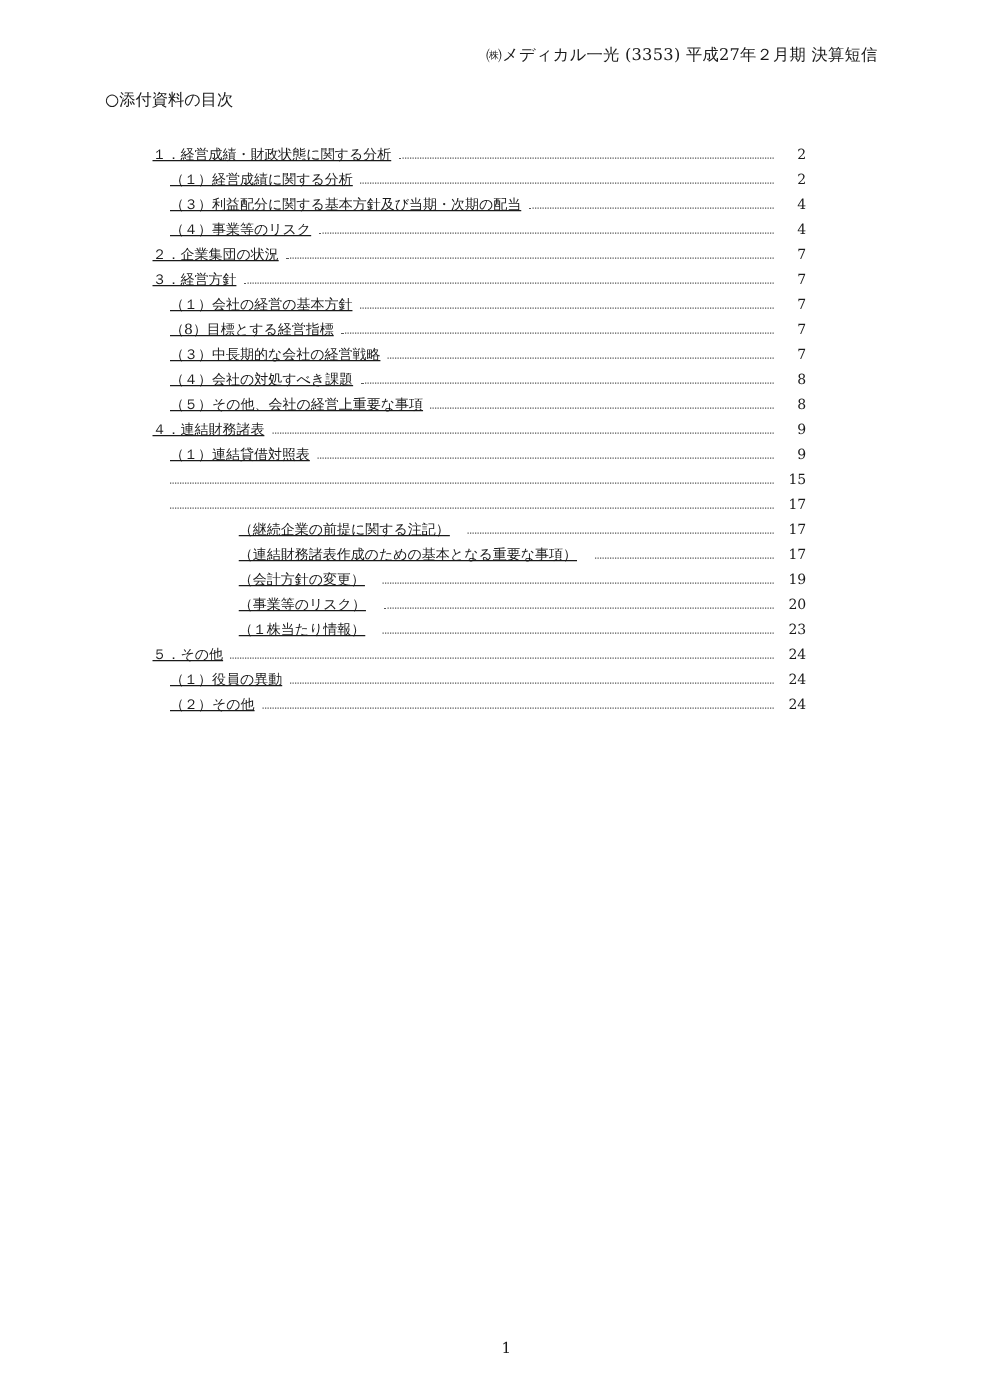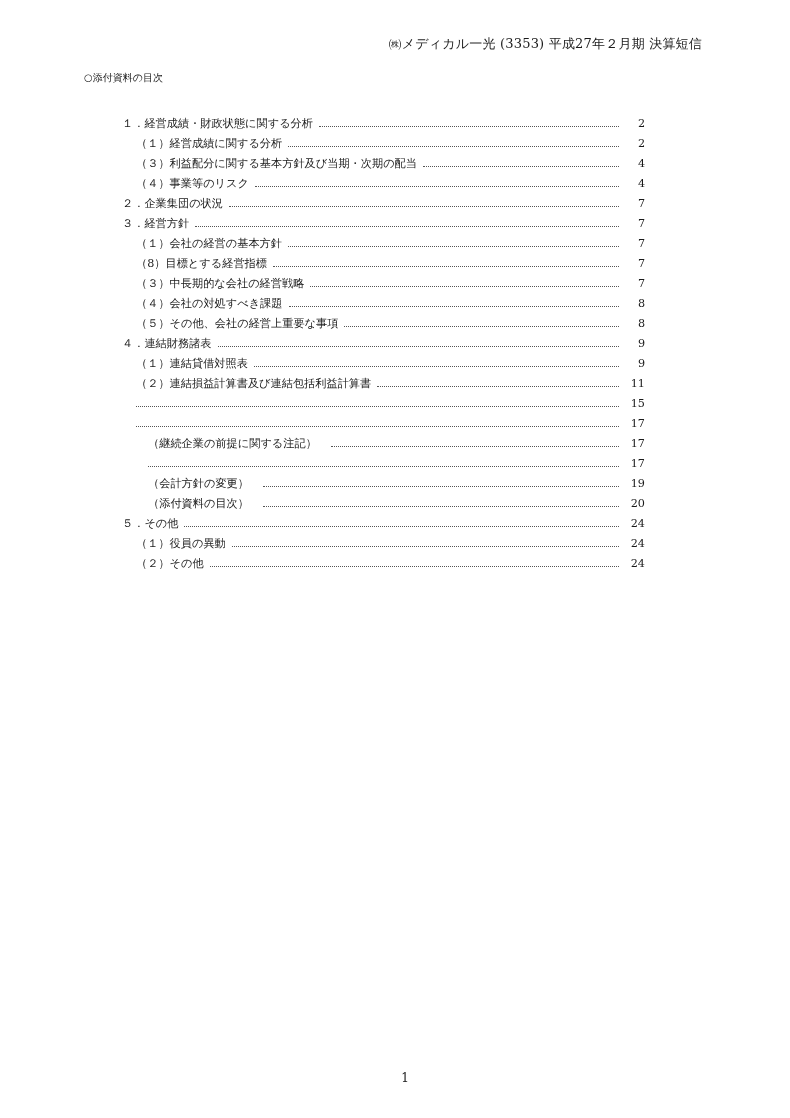--- a/index.html
+++ b/index.html
@@ -20,41 +20,42 @@
       top: 35px;
       right: 88px;
       font-size: 13px;
       letter-spacing: 0.2px;
       white-space: nowrap;
     }
     .doc-title {
       position: absolute;
       top: 71px;
       left: 84px;
-      font-size: 10px;
+      font-size: 13px;
       white-space: nowrap;
     }
     .toc {
       position: absolute;
       top: 114px;
       left: 0;
       width: 790px;
     }
     .toc-row {
       position: relative;
       height: 20px;
       line-height: 20px;
       font-size: 11.2px;
       display: flex;
       align-items: center;
     }
     .toc-row .label {
       white-space: nowrap;
       padding-right: 6px;
       flex: 0 0 auto;
+      text-decoration: underline;
     }
     .toc-row .leader {
       flex: 1 1 auto;
       height: 1px;
       border-bottom: 1.3px dotted #555;
       margin-top: 3px;
       min-width: 10px;
     }
     .toc-row .page {
       flex: 0 0 auto;
@@ -67,21 +68,21 @@
       position: absolute;
       right: 145px;
       top: 0;
       height: 20px;
       display: flex;
       align-items: center;
     }
     .lvl-1 .toc-inner { left: 122px; }
     .lvl-2 .toc-inner { left: 136px; }
     .lvl-3 .toc-inner { left: 148px; }
-    .lvl-3 .label { padding-right: 14px; }
+    .lvl-3 .label { padding-right: 14px; margin-left: 43px; }
     .footer-page {
       position: absolute;
       top: 1071px;
       left: 0;
       width: 810px;
       text-align: center;
       font-size: 12px;
     }
   </style>
 </head>
@@ -178,64 +179,65 @@
     </div>
   <div class="toc-row lvl-2">
       <div class="toc-inner">
         <span class="label">（１）連結貸借対照表</span>
         <span class="leader"></span>
         <span class="page">9</span>
       </div>
     </div>
   <div class="toc-row lvl-2">
       <div class="toc-inner">
-        <span class="label">（２）連結損益計算書及び連結包括利益計算書</span>
-        <span class="leader"></span>
-        <span class="page">11</span>
-      </div>
-    </div>
-  <div class="toc-row lvl-2">
-      <div class="toc-inner">
         <span class="leader"></span>
         <span class="page">15</span>
       </div>
     </div>
   <div class="toc-row lvl-2">
       <div class="toc-inner">
         <span class="leader"></span>
         <span class="page">17</span>
       </div>
     </div>
   <div class="toc-row lvl-3">
       <div class="toc-inner">
         <span class="label">（継続企業の前提に関する注記）</span>
         <span class="leader"></span>
         <span class="page">17</span>
       </div>
     </div>
   <div class="toc-row lvl-3">
       <div class="toc-inner">
+        <span class="label">（連結財務諸表作成のための基本となる重要な事項）</span>
         <span class="leader"></span>
         <span class="page">17</span>
       </div>
     </div>
   <div class="toc-row lvl-3">
       <div class="toc-inner">
         <span class="label">（会計方針の変更）</span>
         <span class="leader"></span>
         <span class="page">19</span>
       </div>
     </div>
   <div class="toc-row lvl-3">
       <div class="toc-inner">
-        <span class="label">（添付資料の目次）</span>
+        <span class="label">（事業等のリスク）</span>
         <span class="leader"></span>
         <span class="page">20</span>
       </div>
     </div>
+  <div class="toc-row lvl-3">
+      <div class="toc-inner">
+        <span class="label">（１株当たり情報）</span>
+        <span class="leader"></span>
+        <span class="page">23</span>
+      </div>
+    </div>
   <div class="toc-row lvl-1">
       <div class="toc-inner">
         <span class="label">５．その他</span>
         <span class="leader"></span>
         <span class="page">24</span>
       </div>
     </div>
   <div class="toc-row lvl-2">
       <div class="toc-inner">
         <span class="label">（１）役員の異動</span>

